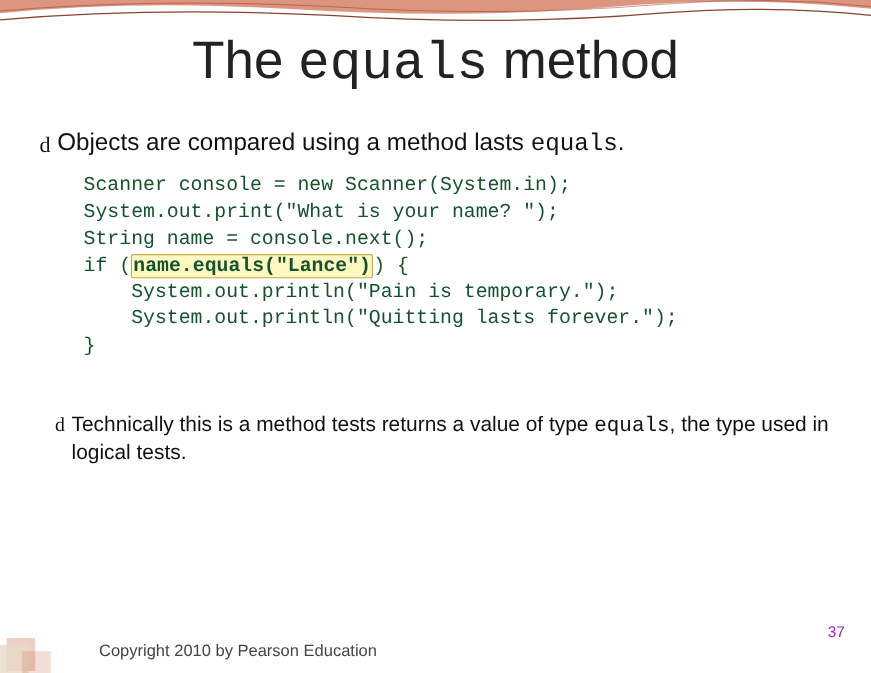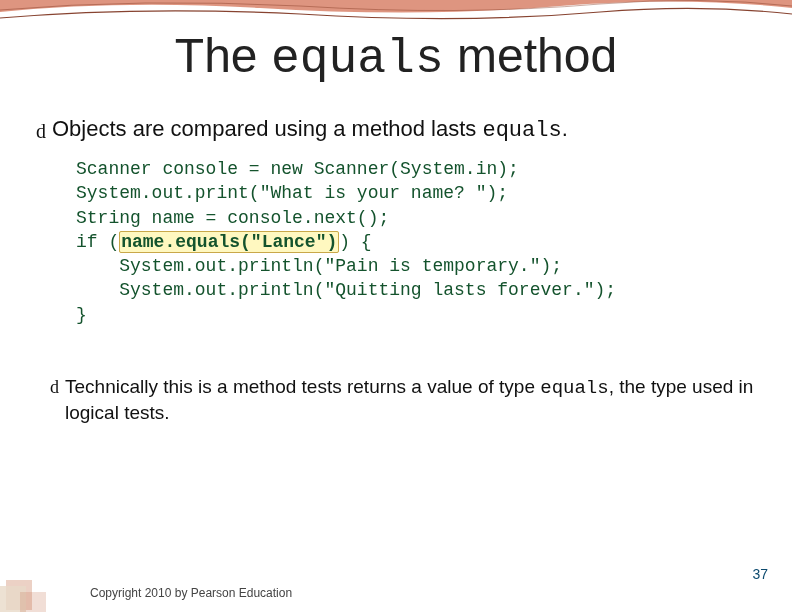--- a/index.html
+++ b/index.html
@@ -75,28 +75,28 @@
     font-family: "Segoe Script","Comic Sans MS",cursive;
     font-size: 18px;
   }
   .sub-bullet .text { flex: 1; line-height: 1.3; }
   .sub-bullet .mono { font-family: "Courier New", monospace; }
   .page-num {
     position: absolute;
     right: 24px;
     bottom: 30px;
     font-size: 14px;
-    color: #0c4a6e;
+    color: #a21caf;
     text-align: center;
   }
   .copyright {
     position: absolute;
     left: 90px;
     bottom: 12px;
-    font-size: 12px;
+    font-size: 15px;
     color: #444;
   }
   .footer-deco {
     position: absolute;
     left: 0;
     bottom: 0;
     width: 88px;
     height: 40px;
   }
 </style>

